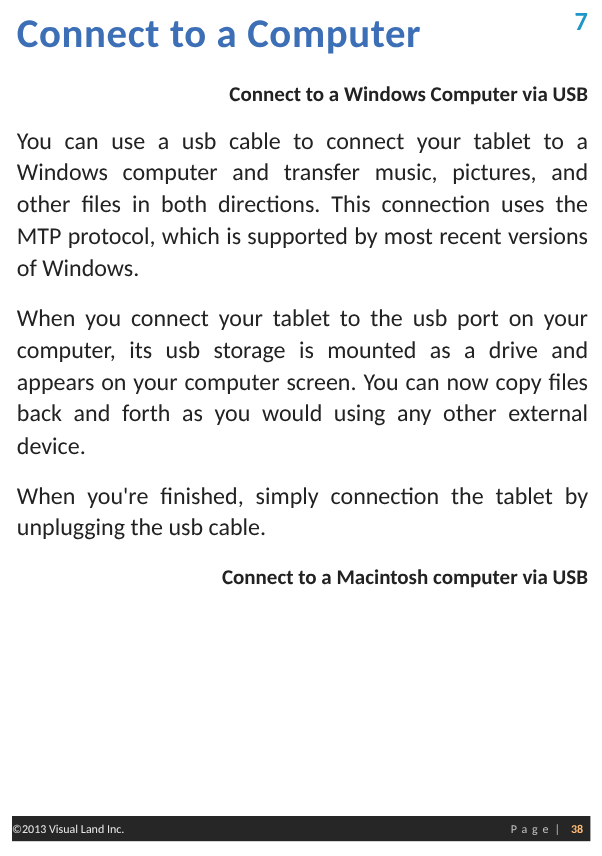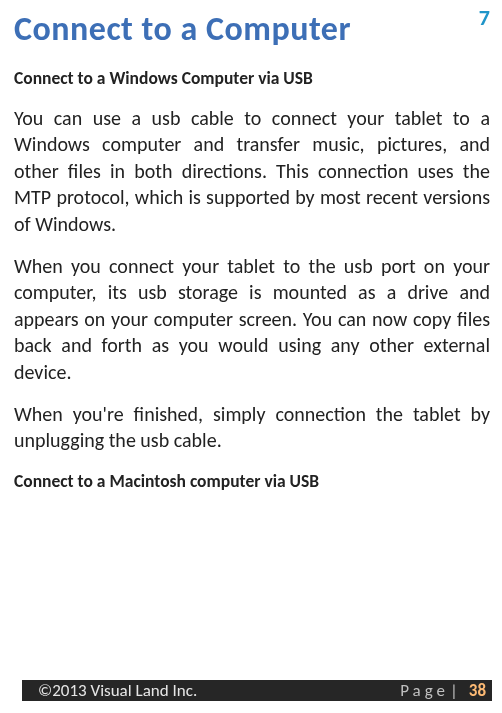--- a/index.html
+++ b/index.html
@@ -29,44 +29,44 @@
     font-weight: 700;
     font-size: 34px;
     margin-bottom: 18px;
     letter-spacing: 0.5px;
   }
   .subhead {
     font-weight: 700;
     font-size: 17.5px;
     color: #222;
     margin-bottom: 16px;
+    text-align: right;
   }
   .para {
     font-size: 20px;
     color: #222;
     line-height: 1.32;
     text-align: justify;
     text-justify: inter-word;
     margin-bottom: 16px;
   }
   .b { font-weight: 700; }
   .footer {
     position: absolute;
     left: 10px;
     right: 10px;
     bottom: 12px;
     height: 21px;
     background: #262626;
     color: #d9d9d9;
-    font-size: 17px;
+    font-size: 10px;
     display: flex;
     align-items: center;
     justify-content: space-between;
-    padding: 0 6px 0 16px;
-    margin-left: 12px;
+    padding: 0 6px 0 0;
   }
   .footer .left { color: #e6e6e6; }
   .footer .right { letter-spacing: 4px; color: #bfbfbf; }
   .footer .right .sep { letter-spacing: 0; color: #bfbfbf; margin: 0 3px 0 1px; }
   .footer .right .num { letter-spacing: 0; color: #fdba74; font-weight: 700; }
 </style>
 </head>
 <body>
 
 <div class="page">

